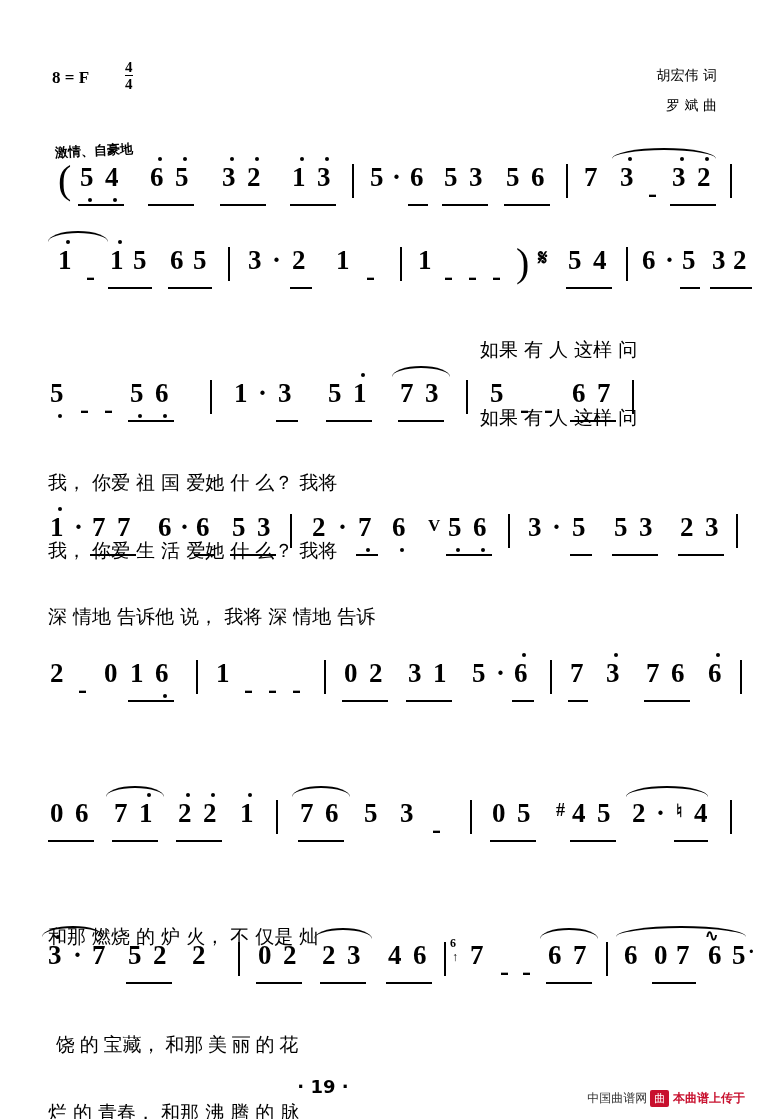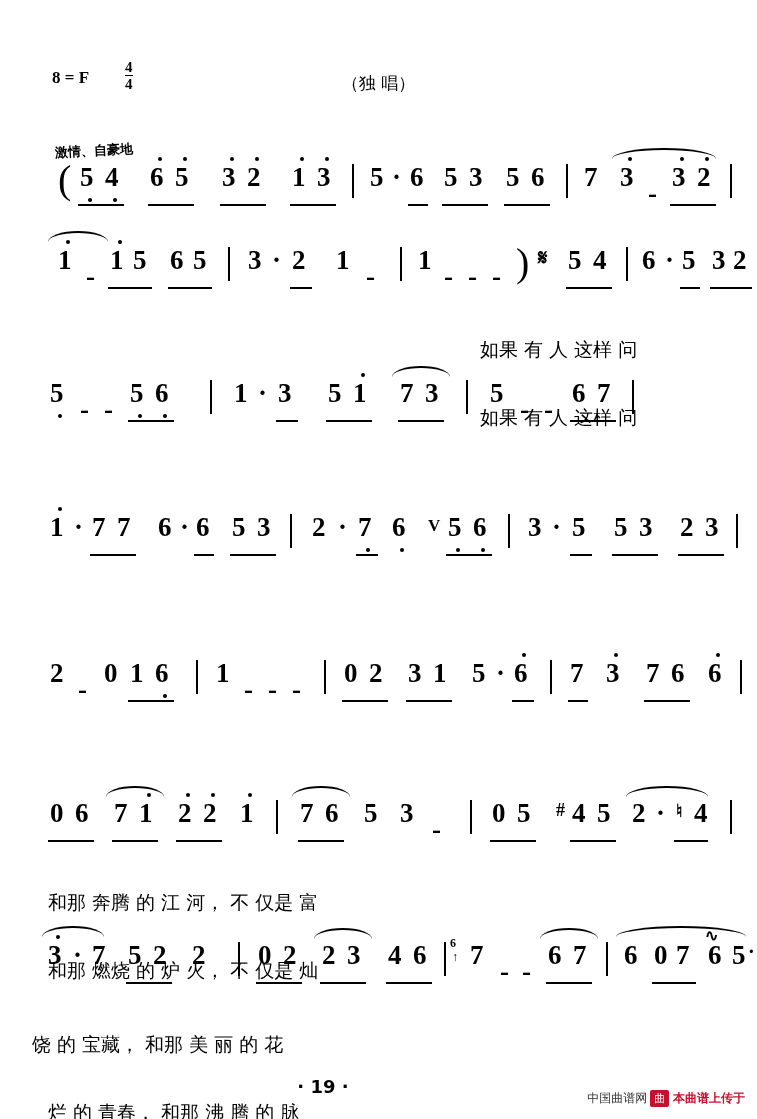--- a/index.html
+++ b/index.html
@@ -90,22 +90,25 @@
     padding:1px 4px;border-radius:2px;margin-left:3px;font-size:11px;
   }
   .footer-site{color:#c8102e;font-weight:bold;}
   .paren{position:absolute;font-size:40px;font-weight:normal;font-family:"Liberation Serif",serif;}
 </style>
 </head>
 <body>
 
 <div class="sheet">
 
-  <div class="subtitle">（独  唱）</div>
-
+
+  <div class="credits">
+    <div>胡宏伟 词</div>
+    <div>罗 斌 曲</div>
+  </div>
 
   <div class="keysig">8 = F</div>
   <div class="meter">
     <span class="num">4</span>
     <span class="den">4</span>
   </div>
   <div class="expression">激情、自豪地</div>
 
   <div class="system" style="top:162px;">
     <div class="notes">
@@ -229,20 +232,26 @@
       <span class="slur" style="left:392px;top:-12px;width:58px;"></span>
       <span class="bar" style="left:466px;"></span>
       <span class="n" style="left:490px;">5</span>
       <span class="dash" style="left:520px;">-</span>
       <span class="dash" style="left:544px;">-</span>
       <span class="n" style="left:572px;">6</span>
       <span class="n" style="left:597px;">7</span>
       <span class="underline" style="left:570px;top:42px;width:46px;"></span>
       <span class="bar" style="left:632px;"></span>
     </div>
+    <div class="lyricline" style="top:44px;">
+      <span style="left:48px;">我，   你爱  祖  国  爱她 什  么？   我将</span>
+    </div>
+    <div class="lyricline" style="top:78px;">
+      <span style="left:48px;">我，   你爱  生  活  爱她 什  么？   我将</span>
+    </div>
   </div>
 
   <div class="system" style="top:512px;">
     <div class="notes">
       <span class="n" style="left:50px;">1</span>
       <span class="dotu" style="left:58px;top:-5px;"></span>
       <span class="n" style="left:74px;">·</span>
       <span class="n" style="left:92px;">7</span>
       <span class="n" style="left:117px;">7</span>
       <span class="underline" style="left:90px;top:42px;width:46px;"></span>
@@ -273,20 +282,23 @@
       <span class="n" style="left:572px;">5</span>
       <span class="underline" style="left:570px;top:42px;width:22px;"></span>
       <span class="n" style="left:614px;">5</span>
       <span class="n" style="left:639px;">3</span>
       <span class="underline" style="left:612px;top:42px;width:46px;"></span>
       <span class="n" style="left:680px;">2</span>
       <span class="n" style="left:705px;">3</span>
       <span class="underline" style="left:678px;top:42px;width:46px;"></span>
       <span class="bar" style="left:736px;"></span>
     </div>
+    <div class="lyricline" style="top:44px;">
+      <span style="left:48px;">深 情地 告诉他  说，    我将 深   情地 告诉</span>
+    </div>
   </div>
 
   <div class="system" style="top:658px;">
     <div class="notes">
       <span class="n" style="left:50px;">2</span>
       <span class="dash" style="left:78px;">-</span>
       <span class="n" style="left:104px;">0</span>
       <span class="n" style="left:130px;">1</span>
       <span class="n" style="left:155px;">6</span>
       <span class="dotd" style="left:163px;top:36px;"></span>
@@ -355,23 +367,20 @@
       <span class="n" style="left:572px;">4</span>
       <span class="n" style="left:597px;">5</span>
       <span class="underline" style="left:570px;top:42px;width:46px;"></span>
       <span class="n" style="left:632px;">2</span>
       <span class="n" style="left:656px;">·</span>
       <span class="n" style="left:676px;font-size:18px;top:2px;">♮</span>
       <span class="n" style="left:694px;">4</span>
       <span class="underline" style="left:674px;top:42px;width:34px;"></span>
       <span class="slur" style="left:626px;top:-12px;width:82px;"></span>
       <span class="bar" style="left:730px;"></span>
-    </div>
-    <div class="lyricline" style="top:44px;">
-      <span style="left:48px;">和那  奔腾  的  江    河，     不  仅是 富</span>
     </div>
     <div class="lyricline" style="top:78px;">
       <span style="left:48px;">和那  燃烧  的  炉    火，     不  仅是 灿</span>
     </div>
   </div>
 
   <div class="system" style="top:940px;">
     <div class="notes">
       <span class="n" style="left:48px;">3</span>
       <span class="dotu" style="left:56px;top:-5px;"></span>
@@ -408,21 +417,21 @@
       <span class="n" style="left:654px;">0</span>
       <span class="n" style="left:676px;">7</span>
       <span class="underline" style="left:652px;top:42px;width:44px;"></span>
       <span class="n" style="left:708px;">6</span>
       <span class="n" style="left:705px;top:-14px;font-size:16px;">∿</span>
       <span class="n" style="left:732px;">5</span>
       <span class="n" style="left:748px;font-size:20px;">·</span>
       <span class="slur" style="left:616px;top:-14px;width:130px;"></span>
     </div>
     <div class="lyricline" style="top:44px;">
-      <span style="left:32px;">饶    的 宝藏，  和那   美   丽   的   花</span>
+      <span style="left:56px;font-family:Liberation Serif, serif;">饶    的 宝藏，  和那   美   丽   的   花</span>
     </div>
     <div class="lyricline" style="top:78px;">
       <span style="left:48px;">烂    的 青春，  和那   沸   腾   的   脉</span>
     </div>
   </div>
 
   <div class="footer-page">· 19 ·</div>
   <div class="footer-credit">
     <span>中国曲谱网</span><span class="footer-badge">曲</span>
     <span class="footer-site">本曲谱上传于</span>

